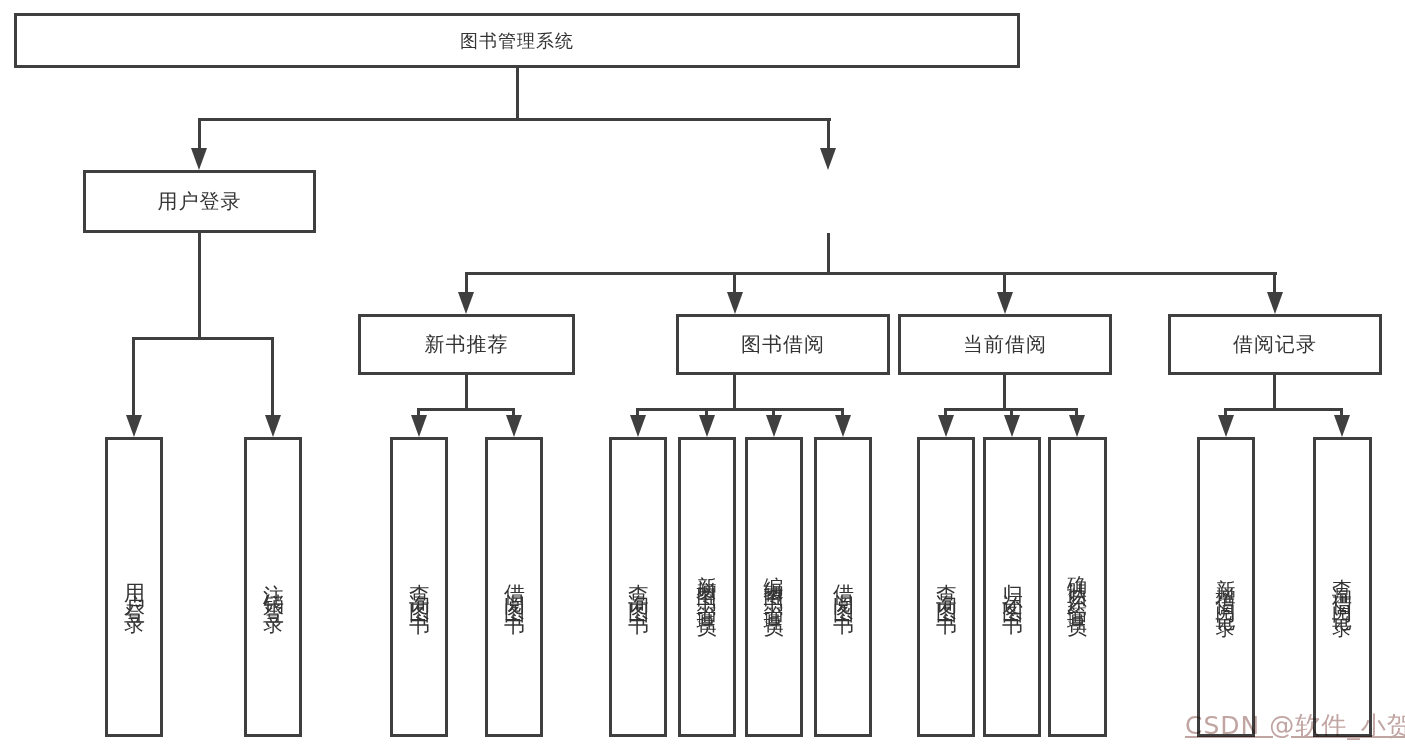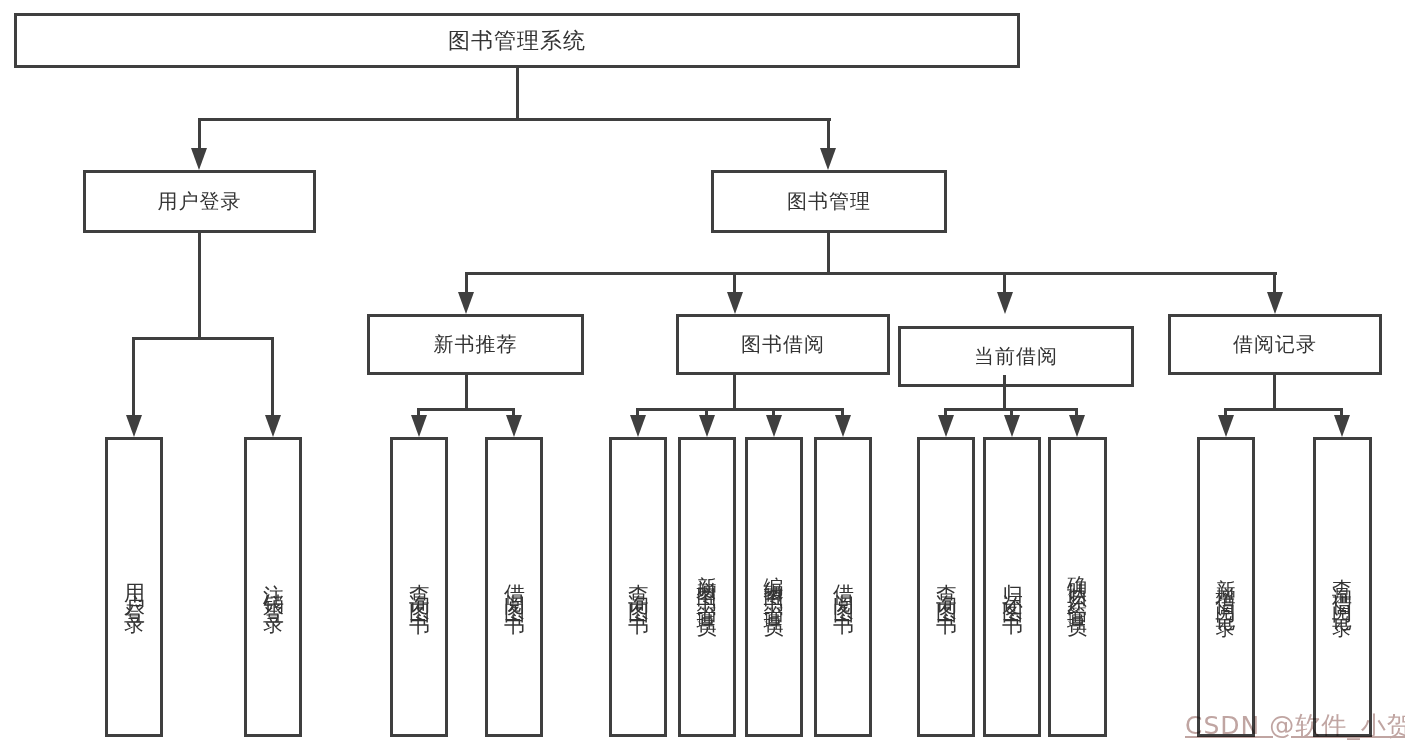--- a/index.html
+++ b/index.html
@@ -7,21 +7,21 @@
     position:relative; width:1405px; height:747px; background:#ffffff;
     font-family:"DejaVu Sans","Liberation Sans",sans-serif;
     overflow:hidden;
   }
   .box {
     position:absolute; box-sizing:border-box; background:#ffffff;
     border:3px solid #3f3f3f; color:#333333;
     display:flex; align-items:center; justify-content:center;
     font-size:20px; letter-spacing:1px; white-space:nowrap;
   }
-  .root  { font-size:22px; }
+  .root  { font-size:18px; }
   .leaf {
     writing-mode:vertical-rl; text-orientation:mixed;
     font-size:21px; letter-spacing:10px; line-height:1;
   }
   .vline, .hline { position:absolute; background:#3f3f3f; }
   .vline { width:3px; }
   .hline { height:3px; }
   .arrow-down {
     position:absolute; width:0; height:0;
     border-left:8px solid transparent;
@@ -43,43 +43,42 @@
   <div class="box root" style="left:14px; top:13px; width:1006px; height:55px;">图书管理系统</div>
 
   <div class="vline" style="left:516px; top:68px; height:50px;"></div>
   <div class="hline" style="left:198px; top:118px; width:633px;"></div>
   <div class="vline" style="left:198px; top:118px; height:34px;"></div>
   <div class="arrow-down" style="left:191px; top:148px;"></div>
   <div class="vline" style="left:827px; top:118px; height:34px;"></div>
   <div class="arrow-down" style="left:820px; top:148px;"></div>
 
   <div class="box" style="left:83px; top:170px; width:233px; height:63px;">用户登录</div>
-  <div class="box" style="left:711px; top:170px; width:236px; height:63px;">图书管理</div>
 
   <div class="vline" style="left:198px; top:233px; height:104px;"></div>
   <div class="hline" style="left:133px; top:337px; width:141px;"></div>
   <div class="vline" style="left:132px; top:337px; height:82px;"></div>
   <div class="arrow-down" style="left:126px; top:415px;"></div>
   <div class="vline" style="left:271px; top:337px; height:82px;"></div>
   <div class="arrow-down" style="left:265px; top:415px;"></div>
 
   <div class="vline" style="left:827px; top:233px; height:39px;"></div>
   <div class="hline" style="left:465px; top:272px; width:812px;"></div>
   <div class="vline" style="left:465px; top:272px; height:24px;"></div>
   <div class="arrow-down" style="left:458px; top:292px;"></div>
   <div class="vline" style="left:733px; top:272px; height:24px;"></div>
   <div class="arrow-down" style="left:727px; top:292px;"></div>
   <div class="vline" style="left:1003px; top:272px; height:24px;"></div>
   <div class="arrow-down" style="left:997px; top:292px;"></div>
   <div class="vline" style="left:1273px; top:272px; height:24px;"></div>
   <div class="arrow-down" style="left:1267px; top:292px;"></div>
 
-  <div class="box" style="left:358px; top:314px; width:217px; height:61px;margin-left:9px;">新书推荐</div>
+  <div class="box" style="left:358px; top:314px; width:217px; height:61px;">新书推荐</div>
   <div class="box" style="left:628px; top:314px; width:214px; height:61px;margin-left:48px;">图书借阅</div>
-  <div class="box" style="left:898px; top:314px; width:236px; height:61px;margin-top:12px;">当前借阅</div>
+  <div class="box" style="left:898px; top:314px; width:214px; height:61px;">当前借阅</div>
   <div class="box" style="left:1168px; top:314px; width:214px; height:61px;">借阅记录</div>
 
   <div class="vline" style="left:465px; top:375px; height:33px;"></div>
   <div class="hline" style="left:418px; top:408px; width:97px;"></div>
   <div class="vline" style="left:417px; top:408px; height:12px;"></div>
   <div class="arrow-down" style="left:411px; top:415px;"></div>
   <div class="vline" style="left:512px; top:408px; height:12px;"></div>
   <div class="arrow-down" style="left:506px; top:415px;"></div>
 
   <div class="vline" style="left:733px; top:375px; height:33px;"></div>

